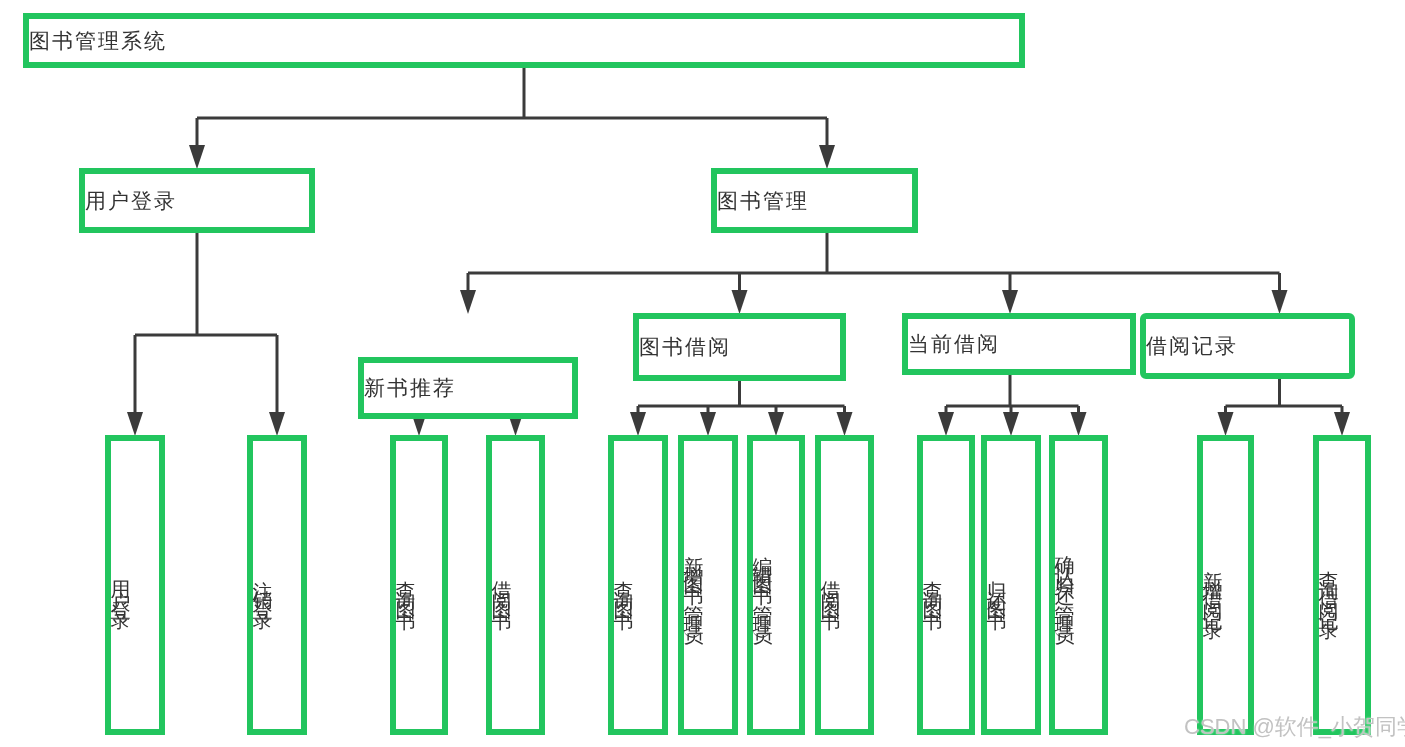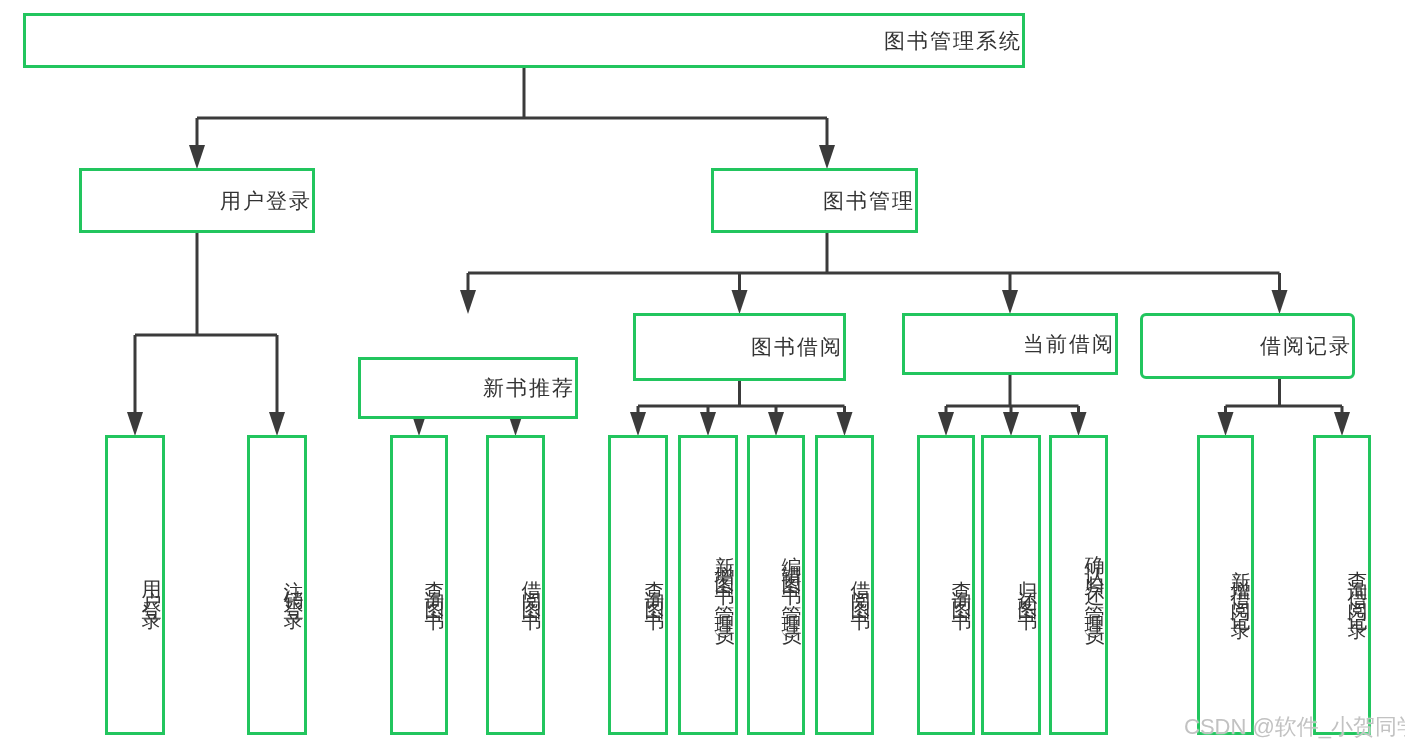--- a/index.html
+++ b/index.html
@@ -17,25 +17,25 @@
   }
   .connector-layer {
     position: absolute;
     left: 0;
     top: 0;
     z-index: 1;
   }
   .node-box {
     position: absolute;
     box-sizing: border-box;
-    border: 3px solid #22c55e;
+    border: 6px solid #22c55e;
     background: #ffffff;
     display: flex;
     align-items: center;
-    justify-content: flex-end;
+    justify-content: flex-start;
     color: #333333;
     z-index: 2;
   }
   .node-box .lbl {
     font-size: 21px;
     letter-spacing: 2px;
     white-space: nowrap;
   }
   .node-box.vertical .lbl {
     writing-mode: vertical-rl;
@@ -122,21 +122,21 @@
       </div>
       <div class="node-box" style="left: 711px; top: 168px; width: 207px; height: 65px;">
         <span class="lbl">图书管理</span>
       </div>
       <div class="node-box" style="left: 358px; top: 313px; width: 220px; height: 62px; margin-top: 44px;">
         <span class="lbl">新书推荐</span>
       </div>
       <div class="node-box" style="left: 633px; top: 313px; width: 213px; height: 68px;">
         <span class="lbl">图书借阅</span>
       </div>
-      <div class="node-box" style="left: 902px; top: 313px; width: 216px; height: 62px;">
+      <div class="node-box" style="left: 902px; top: 313px; width: 234px; height: 62px;">
         <span class="lbl">当前借阅</span>
       </div>
       <div class="node-box" style="left: 1140px; top: 313px; width: 215px; height: 66px; border-radius: 6px;">
         <span class="lbl">借阅记录</span>
       </div>
       <div class="node-box vertical" style="left: 105px; top: 435px; width: 60px; height: 300px;">
         <span class="lbl">用户登录</span>
       </div>
       <div class="node-box vertical" style="left: 247px; top: 435px; width: 60px; height: 300px;">
         <span class="lbl">注销登录</span>

